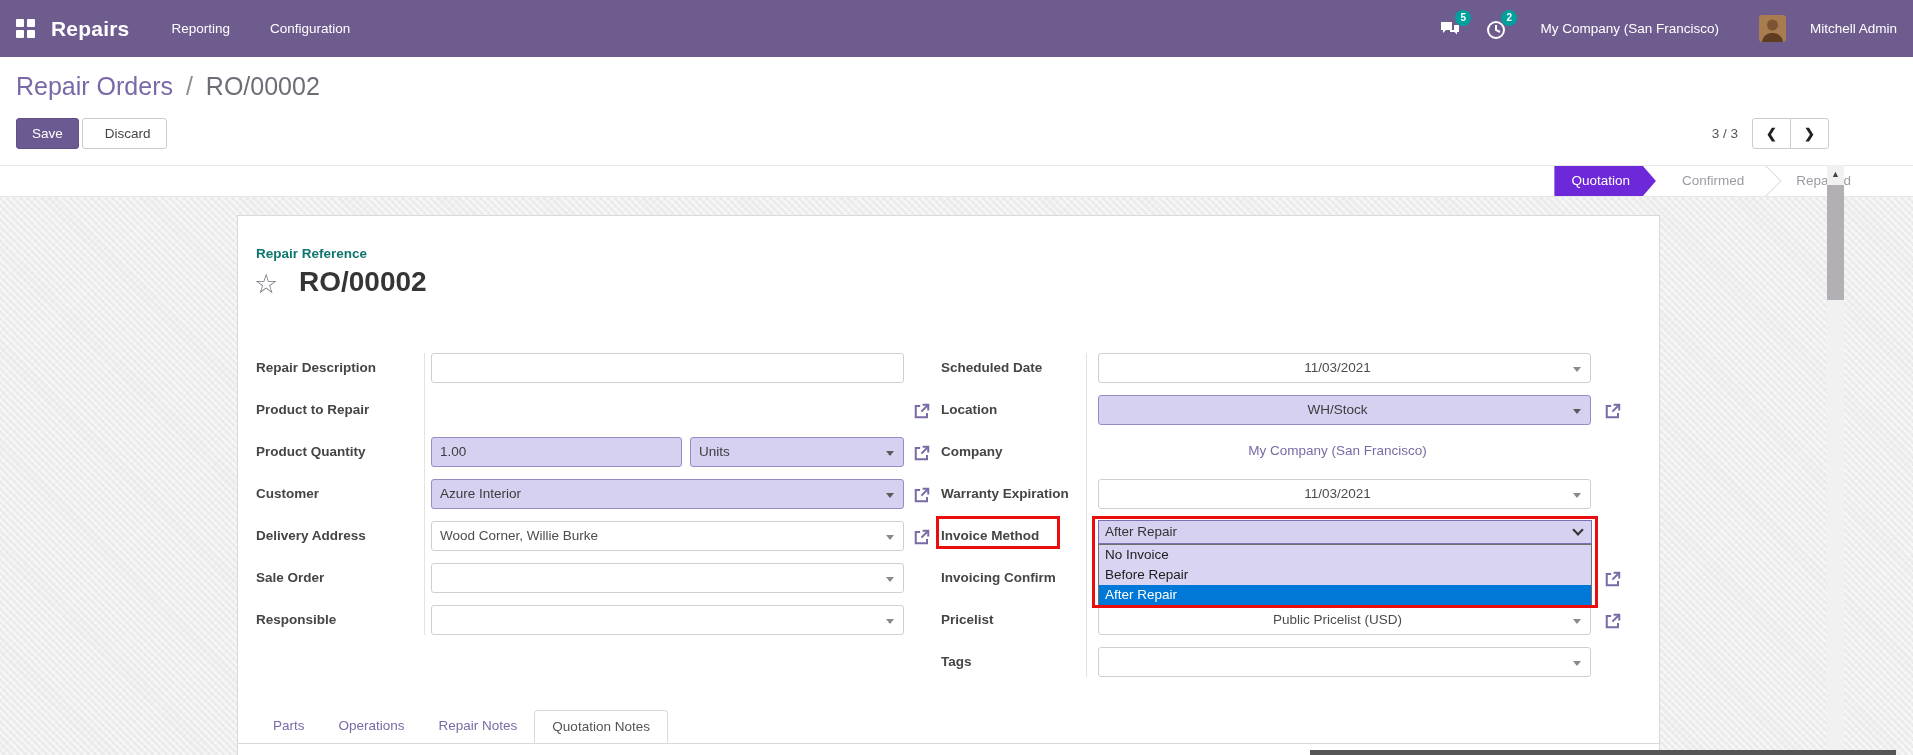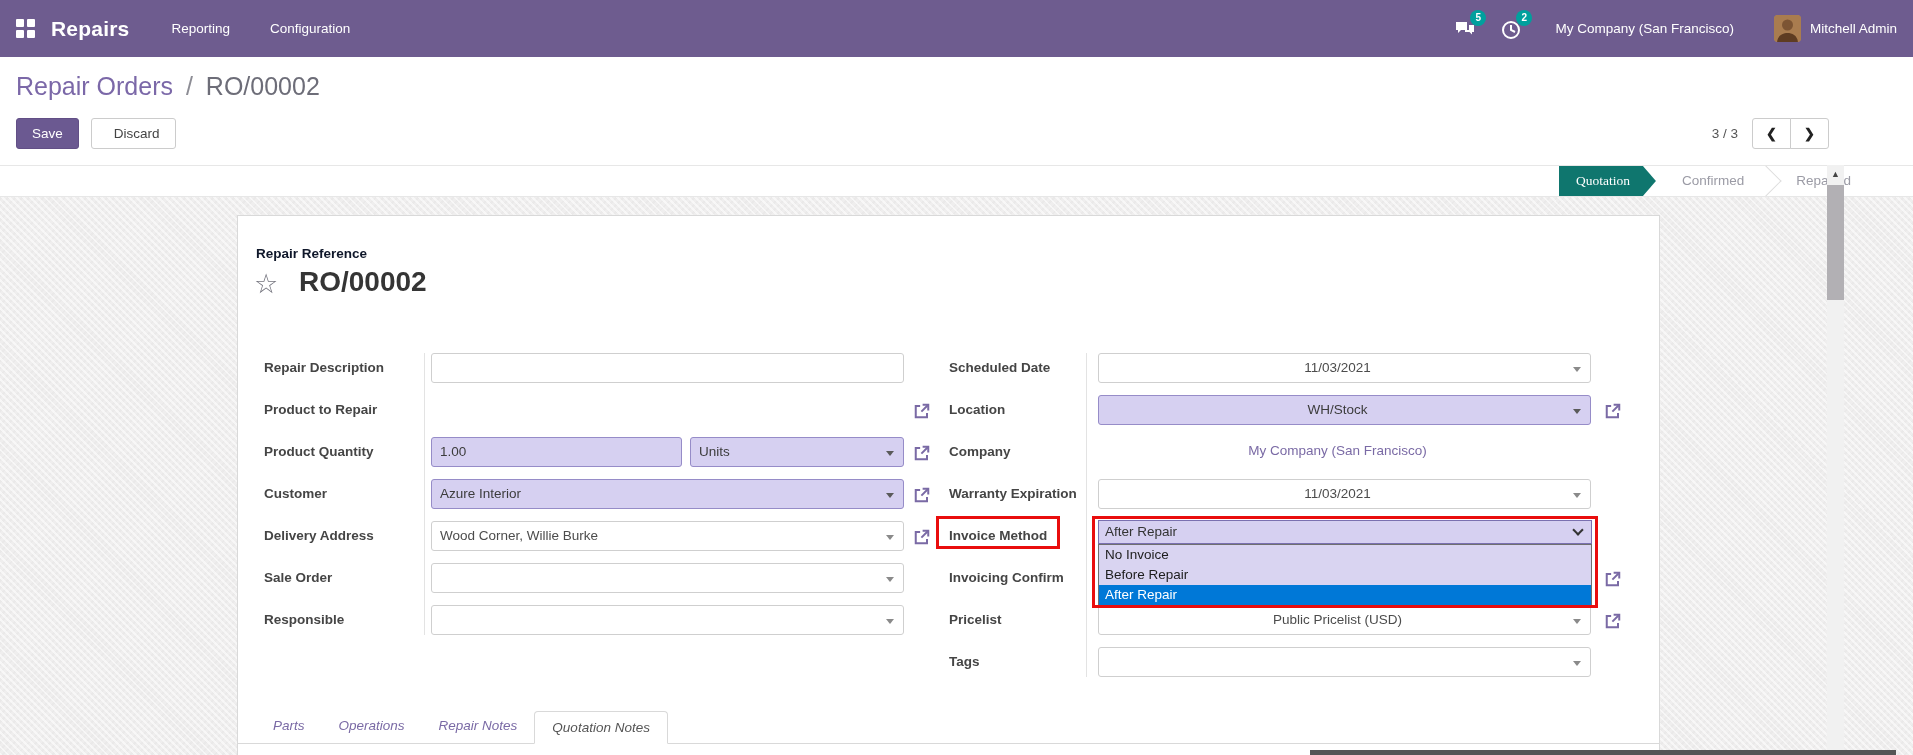--- a/index.html
+++ b/index.html
@@ -15,29 +15,29 @@
   .apps-grid span { background:#fff; border-radius:1px; }
   .brand { font-size:21px; font-weight:bold; margin-right:42px; letter-spacing:.2px; }
   .nav-menu { display:flex; gap:40px; font-size:13.5px; }
   .nav-menu div { cursor:pointer; }
   .nav-right { margin-left:auto; display:flex; align-items:center; gap:22px; }
   .icon-wrap { position:relative; width:24px; height:24px; cursor:pointer; }
   .badge { position:absolute; top:-7px; right:-9px; min-width:16px; height:16px;
     background:#00a09d; border-radius:9px; color:#fff; font-size:10px; line-height:16px;
     text-align:center; padding:0 3px; font-weight:bold; }
   .nav-company { margin:0 18px 0 10px; cursor:pointer; }
-  .user-area { display:flex; align-items:center; gap:9px; cursor:pointer; }
+  .user-area { display:flex; align-items:center; gap:24px; cursor:pointer; }
   .avatar { width:27px; height:27px; border-radius:4px; overflow:hidden; background:#b5855a; }
 
   
   .breadcrumb { position:absolute; top:72px; left:16px; font-size:25px; }
   .bc-parent { color:#7b68a8; cursor:pointer; }
   .bc-sep { color:#8d8d95; margin:0 6px; }
   .bc-current { color:#6d6d78; }
-  .cp-buttons { position:absolute; top:118px; left:16px; display:flex; gap:12px; }
+  .cp-buttons { position:absolute; top:118px; left:16px; display:flex; gap:3px; }
   .btn { height:31px; display:inline-flex; align-items:center; padding:0 15px;
     border-radius:3px; font-size:13.5px; cursor:pointer; border:1px solid transparent; }
   .btn-primary { background:#6b5991; color:#fff; border-color:#624f86; }
   .btn-default { background:#fff; color:#444; border-color:#ccc;padding-left:22px; }
   .pager { position:absolute; top:118px; right:15px; display:flex; align-items:center; gap:14px; }
   .pager-count { color:#555; }
   .pager-group { display:flex; }
   .pager-btn { width:39px; height:31px; background:#fff; border:1px solid #ccc;
     display:flex; align-items:center; justify-content:center; font-size:13px;
     font-weight:bold; color:#222; cursor:pointer; }
@@ -47,41 +47,41 @@
   
   .statusrow { position:absolute; top:165px; left:0; width:1913px; height:32px;
     background:#fff; border-top:1px solid #e7e7e7; border-bottom:1px solid #e7e7e7;
     display:flex; align-items:center; }
   .action-buttons { display:flex; gap:5px; margin-left:16px; }
   .abtn { height:29px; display:inline-flex; align-items:center; padding:0 15px;
     border-radius:3px; cursor:pointer; border:1px solid #d5d5d5; background:#fff; color:#3c3c3c; }
   .abtn.primary { background:#6b5991; border-color:#624f86; color:#fff; }
   .status-steps { position:absolute; right:36px; top:0; height:30px; display:flex; }
   .step { height:30px; line-height:30px; position:relative; }
-  .step.active { background:#0f766e; color:#fff; padding:0 26px 0 17px;
-    clip-path:polygon(0 0, calc(100% - 13px) 0, 100% 50%, calc(100% - 13px) 100%, 0 100%);font-family:Liberation Serif, serif; }
+  .step.active { background:#6d28d9; color:#fff; padding:0 26px 0 17px;
+    clip-path:polygon(0 0, calc(100% - 13px) 0, 100% 50%, calc(100% - 13px) 100%, 0 100%); }
   .step.inactive { color:#9b9ba5; padding:0 26px; }
   .step.inactive.sep::after { content:""; position:absolute; right:-7px; top:4px;
     width:21px; height:21px; border-top:1px solid #ddd; border-right:1px solid #ddd;
     transform:rotate(45deg); }
 
   
   .content { position:absolute; top:197px; left:0; width:1913px; height:558px;
     background-color:#efeeee;
     background-image:
       repeating-linear-gradient(45deg, rgba(255,255,255,.55) 0 2px, transparent 2px 5px),
       repeating-linear-gradient(-45deg, rgba(0,0,0,.02) 0 2px, transparent 2px 5px); }
   .sheet { position:absolute; left:237px; top:18px; width:1423px; height:541px;
     background:#fff; border:1px solid #d9d9d9; border-bottom:none; }
 
-  .ref-label { position:absolute; left:18px; top:30px; font-weight:bold; color:#0f172a; }
+  .ref-label { position:absolute; left:18px; top:30px; font-weight:bold; color:#0f766e; }
   .fav-star { position:absolute; left:16px; top:52px; font-size:27px; color:#75757f; cursor:pointer; }
   .ref-title { position:absolute; left:61px; top:50px; font-size:28px; font-weight:bold; color:#353535; }
 
-  .flabel { position:absolute; height:30px; line-height:30px; font-weight:bold; color:#454545;margin-left:8px; }
+  .flabel { position:absolute; height:30px; line-height:30px; font-weight:bold; color:#454545; }
   .ffield { position:absolute; height:30px; line-height:28px; border-radius:3px;
     padding:0 22px 0 8px; background:#fff; border:1px solid #cfcfcf; color:#4c4c4c;
     white-space:nowrap; overflow:hidden; cursor:text; }
   .ffield.req { background:#d6d0f1; border-color:#968cc8; color:#3c3c3c; }
   .ffield.linkonly { border:none; background:transparent; color:#7a6aa5; padding-left:8px; cursor:pointer; }
   .caret { position:absolute; right:9px; top:13px; width:0; height:0;
     border-left:4px solid transparent; border-right:4px solid transparent;
     border-top:5px solid #8a8a8a; cursor:pointer; }
   .req .caret { border-top-color:#5a5a5a; }
   .ext-icon { position:absolute; width:20px; height:20px; transform:translateY(6px); cursor:pointer; }
@@ -109,21 +109,21 @@
     color:#333; z-index:6; cursor:pointer; }
   .sel-caret { position:absolute; right:9px; top:5px; width:8px; height:8px;
     border-right:2px solid #333; border-bottom:2px solid #333; transform:rotate(45deg); }
   .inv-options { position:absolute; left:860px; top:328px; width:494px; height:61px;
     background:#d9d4f1; border:1px solid #6f6f6f; z-index:6; }
   .inv-opt { height:20px; line-height:20px; padding-left:6px; color:#1d1d1d; cursor:pointer; }
   .inv-opt.hl { background:#0078d7; color:#fff; }
 
   
   .tabs { position:absolute; left:0; top:494px; width:100%; height:34px;
-    display:flex; align-items:flex-end; padding-left:18px; border-bottom:1px solid #d9d9d9;font-style:italic; }
+    display:flex; align-items:flex-start; padding-left:18px; border-bottom:1px solid #d9d9d9; }
   .tab { height:33px; line-height:32px; padding:0 17px; color:#7a6aa5; cursor:pointer; }
   .tab.active { background:#fff; color:#555; border:1px solid #d9d9d9; border-bottom:1px solid #fff;
     border-radius:4px 4px 0 0; margin-bottom:-1px; }
 
   
   .vscroll { position:absolute; right:0; top:165px; width:17px; height:590px; background:#f1f1f1; }
   .vscroll-up { height:18px; text-align:center; font-size:9px; line-height:18px; color:#444; cursor:pointer; }
   .vscroll-thumb { position:absolute; top:20px; left:0; width:17px; height:115px; background:#b2b0b4; cursor:pointer; }
   .hscroll-thumb { position:absolute; left:1310px; top:750px; width:586px; height:5px; background:#555; cursor:pointer; }
 </style>

